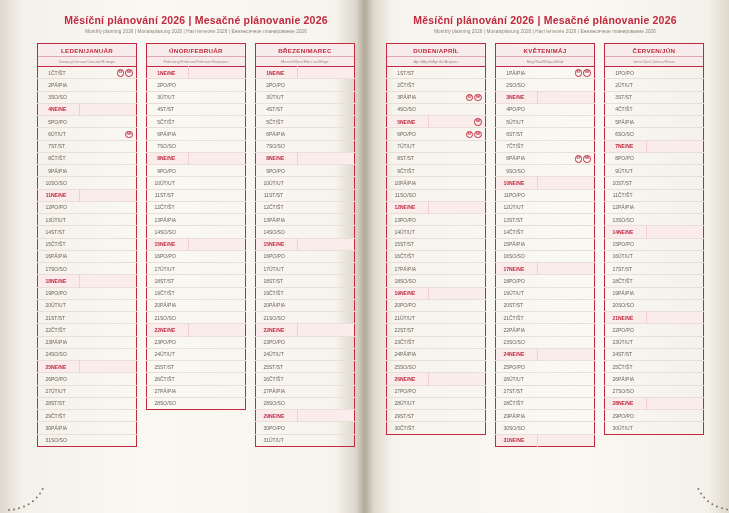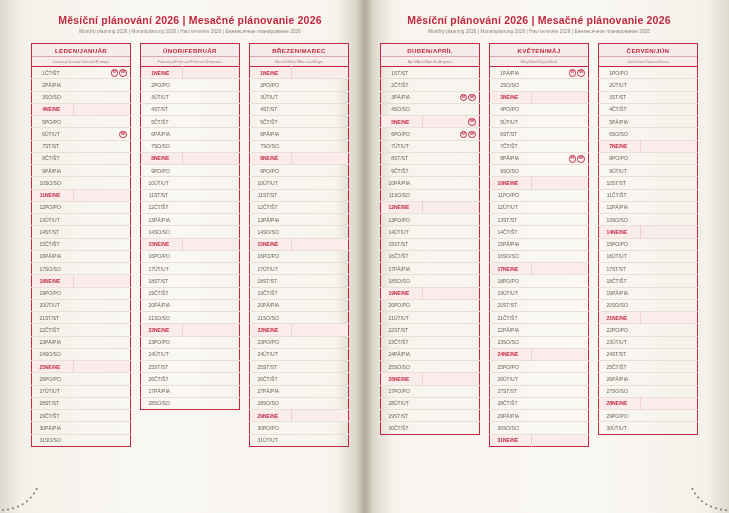--- a/index.html
+++ b/index.html
@@ -11,20 +11,21 @@
   .spread{
     position:relative;width:729px;height:513px;
     background:
       linear-gradient(90deg,#ded9cd 0%, #f4f1ea 3%, #faf8f3 20%, #f7f4ee 46%,
         #d8d3c6 49.2%, #cdc7b8 50%, #d9d4c7 50.8%, #f7f4ee 54%,
         #faf8f3 80%, #f4f1ea 97%, #ded9cd 100%);
   }
   .page{
     position:absolute;top:0;height:513px;width:364px;
     box-sizing:border-box;
+    margin-left:6px;
   }
   .page.left{left:0;padding:14px 14px 10px 30px;}
   .page.right{left:365px;padding:14px 30px 10px 14px;}
 
   .titles{text-align:center;}
   .title-main{
     color:#c0293f;font-weight:bold;font-size:10.5px;letter-spacing:.2px;
     white-space:nowrap;
   }
   .title-sub{

